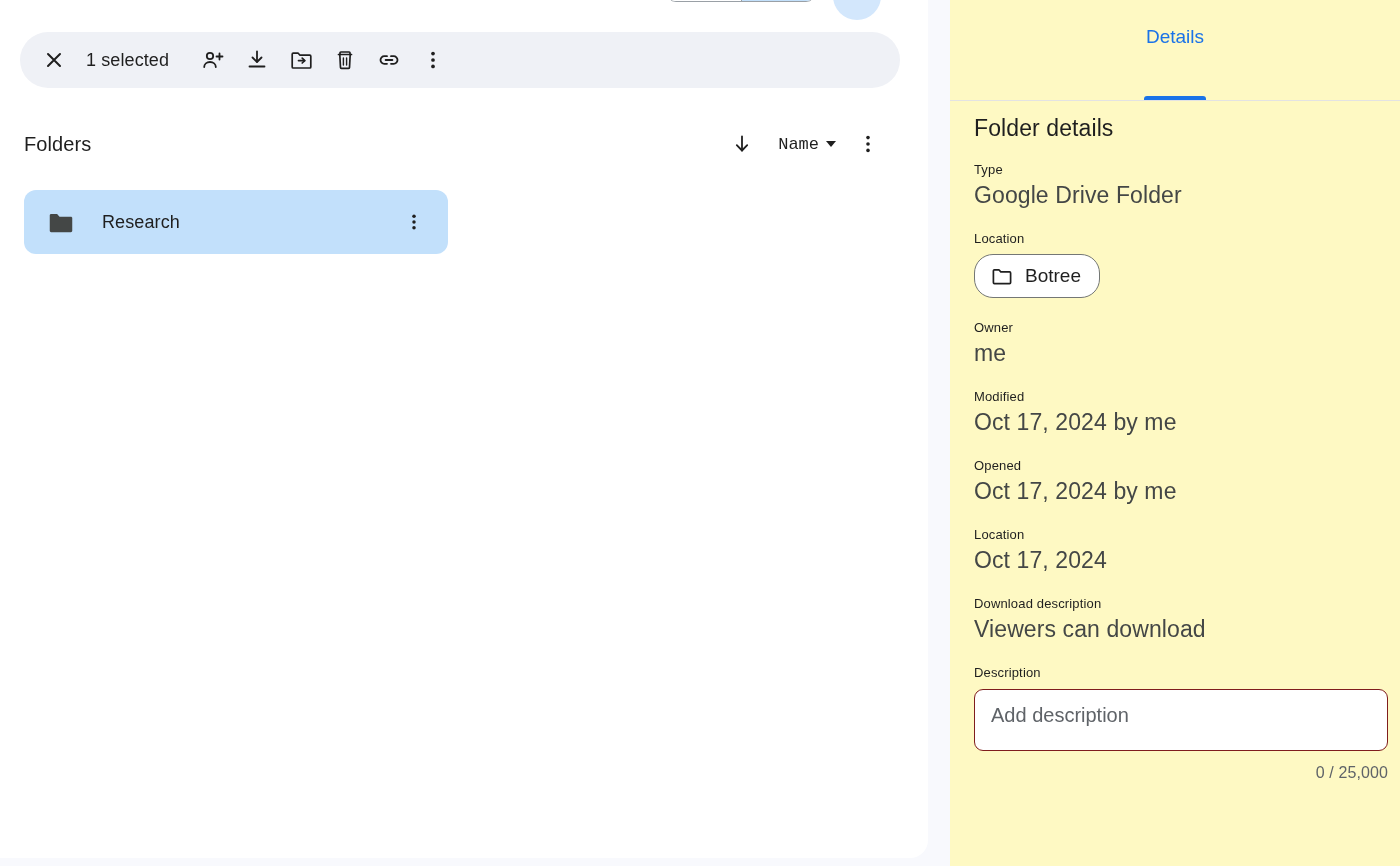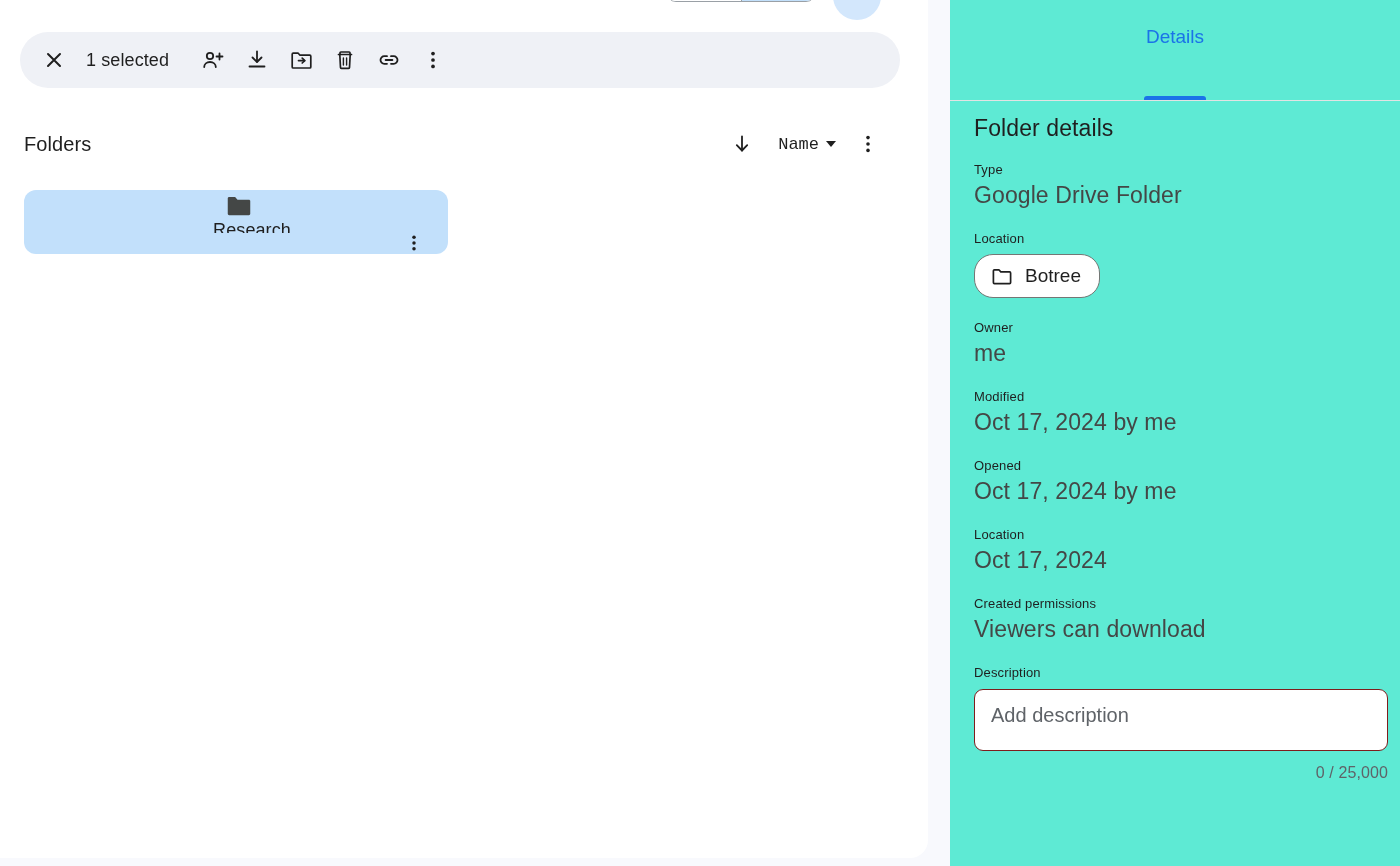--- a/index.html
+++ b/index.html
@@ -166,21 +166,20 @@
   .folder-card {
     width: 424px;
     height: 64px;
     border-radius: 12px;
     background: #c2e0fb;
     display: flex;
     align-items: center;
     padding: 0 16px 0 22px;
     cursor: pointer;
     user-select: none;
-    flex-direction: column;
   }
   .folder-icon { flex: 0 0 auto; display: flex; align-items: center; }
   .folder-name {
     margin-left: 26px;
     font-size: 18px;
     color: #1f1f1f;
     letter-spacing: 0.1px;
     white-space: nowrap;
     overflow: hidden;
     text-overflow: ellipsis;
@@ -193,21 +192,21 @@
     cursor: pointer;
   }
 
   
   .details-panel {
     position: absolute;
     left: 950px;
     top: 0;
     width: 450px;
     height: 866px;
-    background: #5eead4;
+    background: #fef9c3;
     overflow: hidden;
   }
   .tabs {
     position: relative;
     height: 101px;
     display: flex;
     align-items: flex-end;
     border-bottom: 1px solid #e3e3e3;
   }
   .tab {
@@ -456,21 +455,21 @@
         <div class="field-label">Opened</div>
         <div class="field-value">Oct 17, 2024 by me</div>
       </div>
 
       <div class="field">
         <div class="field-label">Location</div>
         <div class="field-value">Oct 17, 2024</div>
       </div>
 
       <div class="field">
-        <div class="field-label">Created permissions</div>
+        <div class="field-label">Download description</div>
         <div class="field-value">Viewers can download</div>
       </div>
 
       <div class="field desc-field">
         <div class="field-label">Description</div>
         <textarea class="desc-box" placeholder="Add description" style=""></textarea>
         <div class="desc-counter">0 / 25,000</div>
       </div>
 
     </div>

